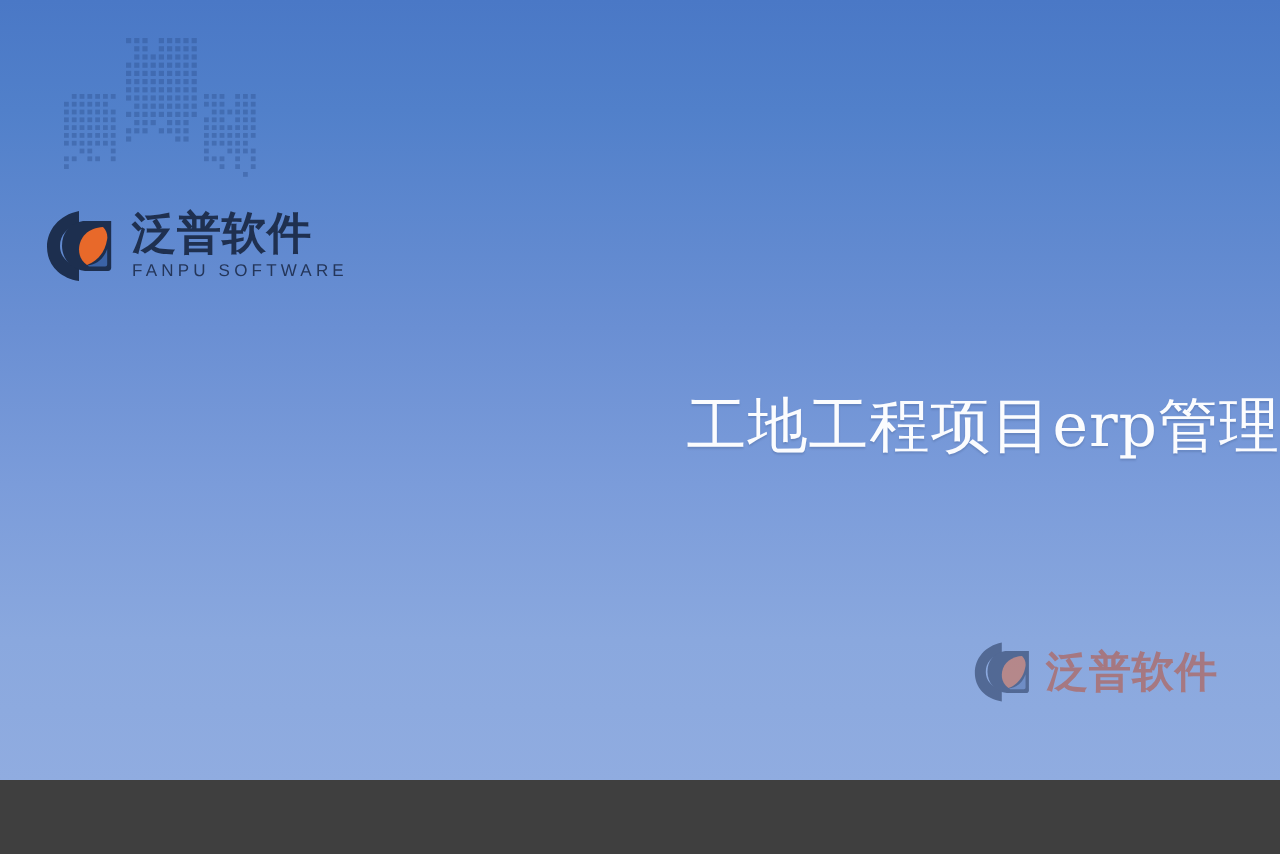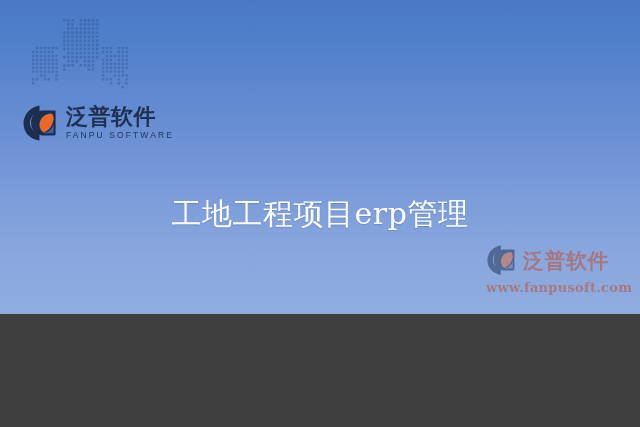--- a/index.html
+++ b/index.html
@@ -3,21 +3,21 @@
 <meta charset="utf-8">
 <style>
   html, body {
     margin: 0;
     padding: 0;
     background: #3f3f3f;
   }
   #stage {
     position: relative;
     width: 640px;
-    height: 314px;
+    height: 390px;
     overflow: hidden;
     
     background: linear-gradient(to bottom,
         #4a78c6 0%,
         #5180ca 14%,
         #6a8fd3 42%,
         #7b9cda 62%,
         #8aa8de 82%,
         #90ace0 100%);
     font-family: "Liberation Sans", sans-serif;
@@ -71,21 +71,21 @@
     margin-top: 3px;
     white-space: nowrap;
   }
 
   
   #headline {
     position: absolute;
     left: 0;
     right: 0;
     top: 192px;
-    text-align: center;
+    text-align: right;
     font-family: "DejaVu Serif", "Liberation Serif", serif;
     font-size: 30px;
     line-height: 44px;
     color: #fbfcfe;
     letter-spacing: 0.5px;
     text-shadow: 0 1px 1px rgba(40,60,100,0.20);
   }
   #headline .line { display: block; }
 
   
@@ -381,16 +381,15 @@
   <div id="watermark">
     <div id="wm-row">
       <svg id="wm-mark" viewBox="0 0 40 38">
         <path d="M17.5 1.5 C7.5 3.5 1.5 11 1.5 19.5 C1.5 28 7.5 35 17.5 36.5 L17.5 29.5 C11.5 28 8 24 8 19 C8 13.5 11.5 9.5 17.5 8.2 Z" fill="#2a3c60"></path>
         <path d="M19.5 6.5 C12.5 7.8 9 12.5 9 18.8 C9 25.5 13.5 30.5 20.5 31.5 L32 31.5 C33 31.5 33.6 30.8 33.6 29.8 L33.6 6.5 Z" fill="#2a3c60"></path>
         <path d="M29.5 9.5 C22.5 9.8 17.5 14.5 17.5 20.8 C17.5 24.2 19 26.8 21.5 28.5 C27 26.5 30.5 22 31.6 15.5 C31.9 13.5 31.2 11.2 29.5 9.5 Z" fill="#d4714f"></path>
         <path d="M21.8 28.8 C26.5 28.2 30 25.2 31.6 20.5 L31.6 28.2 C31.6 28.8 31.2 29.2 30.6 29.2 L22.5 29.2 Z" fill="#5b7ab4"></path>
       </svg>
       <div id="wm-cn">泛普软件</div>
     </div>
-    <div id="wm-url">www.fanpusoft.com</div>
   </div>
 
 </div>
 
 </body></html>

